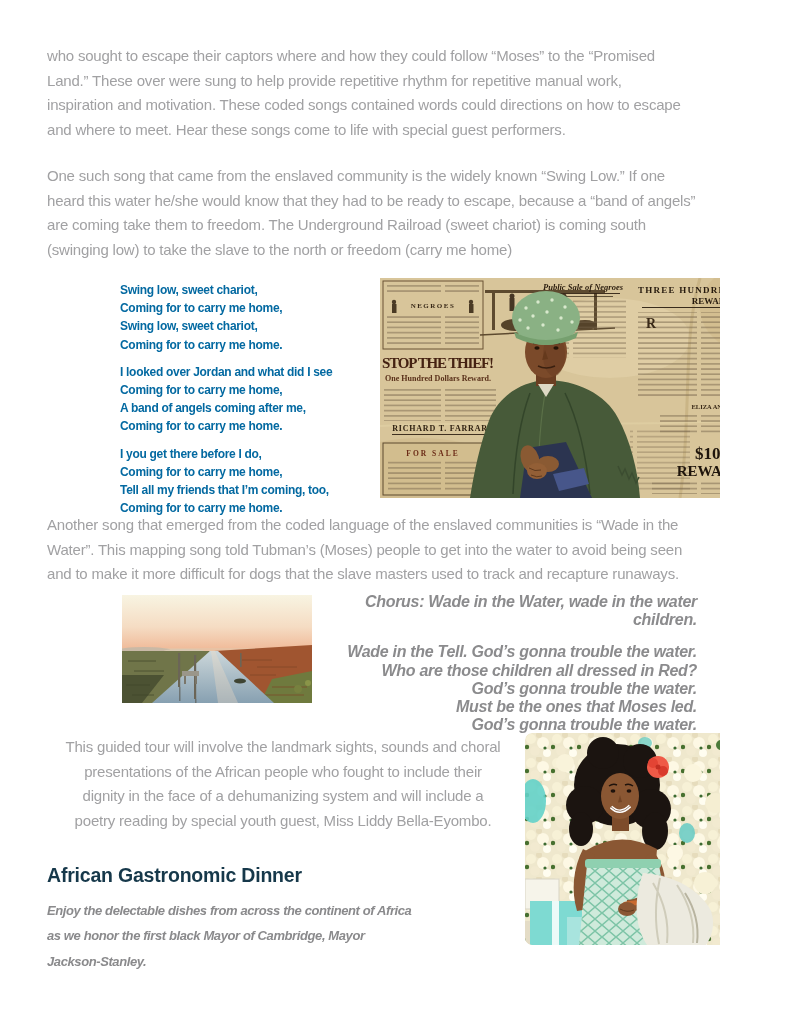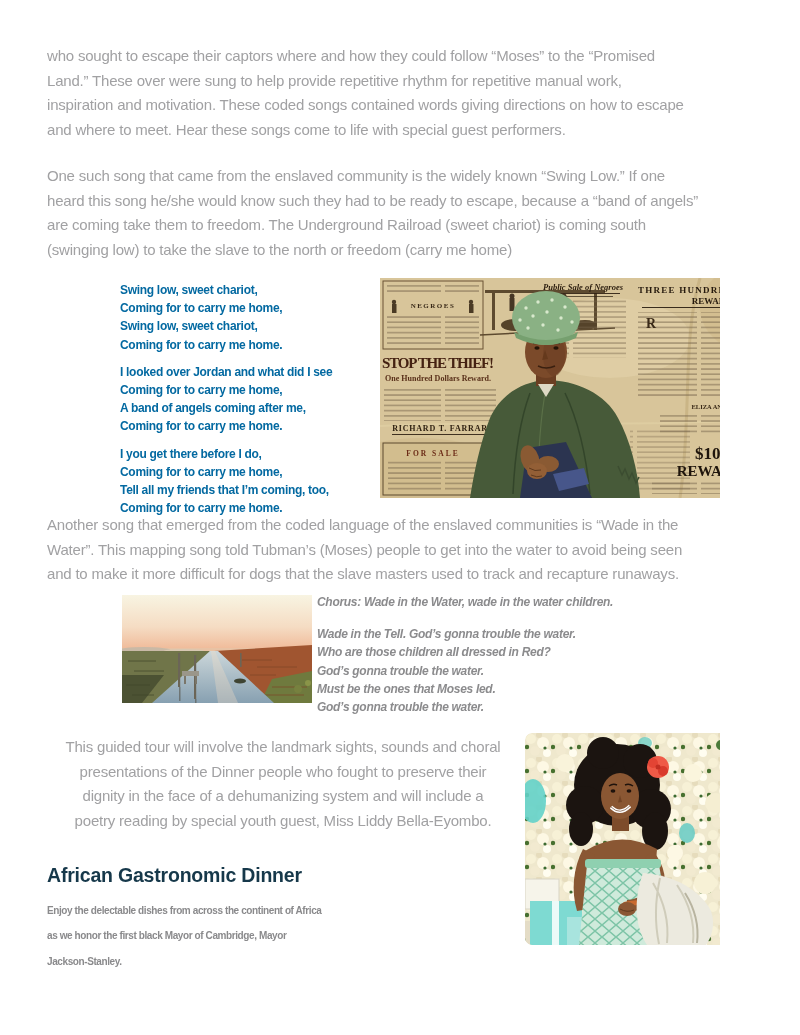--- a/index.html
+++ b/index.html
@@ -4,46 +4,46 @@
 <style>
   html,body{margin:0;padding:0;background:#ffffff;}
   .page{position:relative;width:720px;height:1035px;background:#ffffff;overflow:hidden;
         font-family:"Liberation Sans","DejaVu Sans",sans-serif;}
   .para{position:absolute;color:#a1a1a3;font-size:15px;letter-spacing:-0.2px;line-height:24.5px;}
   .para div{white-space:nowrap;}
   .para.center{text-align:center;}
   .lyrics{position:absolute;left:120px;top:281px;color:#0369a1;font-weight:bold;
           font-size:12px;letter-spacing:-0.3px;line-height:18.2px;}
   .stanza{margin-bottom:9px;}
-  .chorus{position:absolute;left:317px;top:593px;width:380px;text-align:left;color:#8b8b8d;
-          font-weight:bold;font-style:italic;font-size:12px;letter-spacing:-0.3px;line-height:18.2px;}
+  .chorus{position:absolute;left:317px;top:593px;width:380px;text-align:right;color:#8b8b8d;
+          font-weight:bold;font-style:italic;font-size:16px;letter-spacing:-0.3px;line-height:18.2px;}
   .chorus .intro{margin-bottom:14px;}
   .img-abs{position:absolute;display:block;}
   .h-dinner{position:absolute;left:47px;top:864px;font-size:19.5px;font-weight:bold;color:#16384a;
             letter-spacing:-0.2px;}
   .dinner-body{position:absolute;left:47px;top:898px;color:#8a8a8c;font-weight:bold;
-               font-size:10px;letter-spacing:-0.4px;line-height:25.3px;}
+               font-size:13px;letter-spacing:-0.4px;line-height:25.3px;font-style:italic;}
   .dinner-body div{white-space:nowrap;}
   .rounded{border-radius:7px;overflow:hidden;}
 </style>
 </head>
 <body>
 
 <div class="page">
 
   <div class="para" style="left:47px;top:44px;width:714px;">
     <div>who sought to escape their captors where and how they could follow “Moses” to the “Promised</div>
     <div>Land.” These over were sung to help provide repetitive rhythm for repetitive manual work,</div>
-    <div>inspiration and motivation. These coded songs contained words giving directions on how to escape</div>
+    <div>inspiration and motivation. These coded songs contained words could directions on how to escape</div>
     <div>and where to meet. Hear these songs come to life with special guest performers.</div>
   </div>
 
   <div class="para" style="left:47px;top:164px;width:714px;">
     <div>One such song that came from the enslaved community is the widely known “Swing Low.” If one</div>
-    <div>heard this song he/she would know such they had to be ready to escape, because a “band of angels”</div>
+    <div>heard this water he/she would know that they had to be ready to escape, because a “band of angels”</div>
     <div>are coming take them to freedom. The Underground Railroad (sweet chariot) is coming south</div>
     <div>(swinging low) to take the slave to the north or freedom (carry me home)</div>
   </div>
 
   <div class="lyrics">
     <div class="stanza">
       <div>Swing low, sweet chariot,</div>
       <div>Coming for to carry me home,</div>
       <div>Swing low, sweet chariot,</div>
       <div>Coming for to carry me home.</div>
@@ -231,21 +231,21 @@
     <div class="intro">Chorus: Wade in the Water, wade in the water children.</div>
     <div>Wade in the Tell. God’s gonna trouble the water.</div>
     <div>Who are those children all dressed in Red?</div>
     <div>God’s gonna trouble the water.</div>
     <div>Must be the ones that Moses led.</div>
     <div>God’s gonna trouble the water.</div>
   </div>
 
   <div class="para center" style="left:47px;top:735px;width:472px;text-align:center;">
     <div>This guided tour will involve the landmark sights, sounds and choral</div>
-    <div>presentations of the Dinner people who fought to preserve their</div>
+    <div>presentations of the African people who fought to include their</div>
     <div>dignity in the face of a dehumanizing system and will include a</div>
     <div>poetry reading by special youth guest, Miss Liddy Bella-Eyombo.</div>
   </div>
 
   <svg class="img-abs rounded" style="left:525px;top:733px;" width="214" height="212" viewBox="0 0 214 212">
     <defs>
       <pattern id="fw" width="26" height="24" patternUnits="userSpaceOnUse">
         <rect width="26" height="24" fill="#efe8cd"></rect>
         <circle cx="6" cy="6" r="5" fill="#f7f1d6"></circle>
         <circle cx="18" cy="10" r="6" fill="#fdf8e4"></circle>

